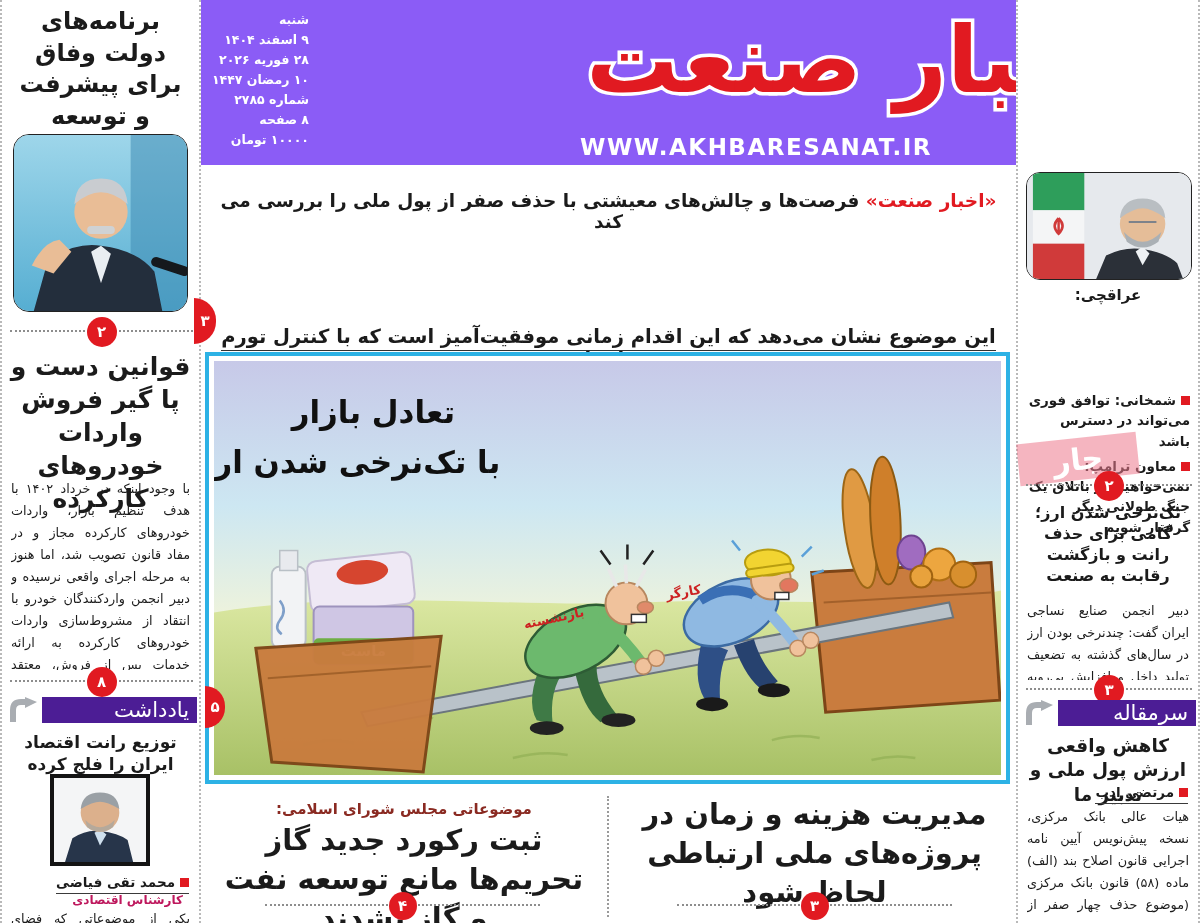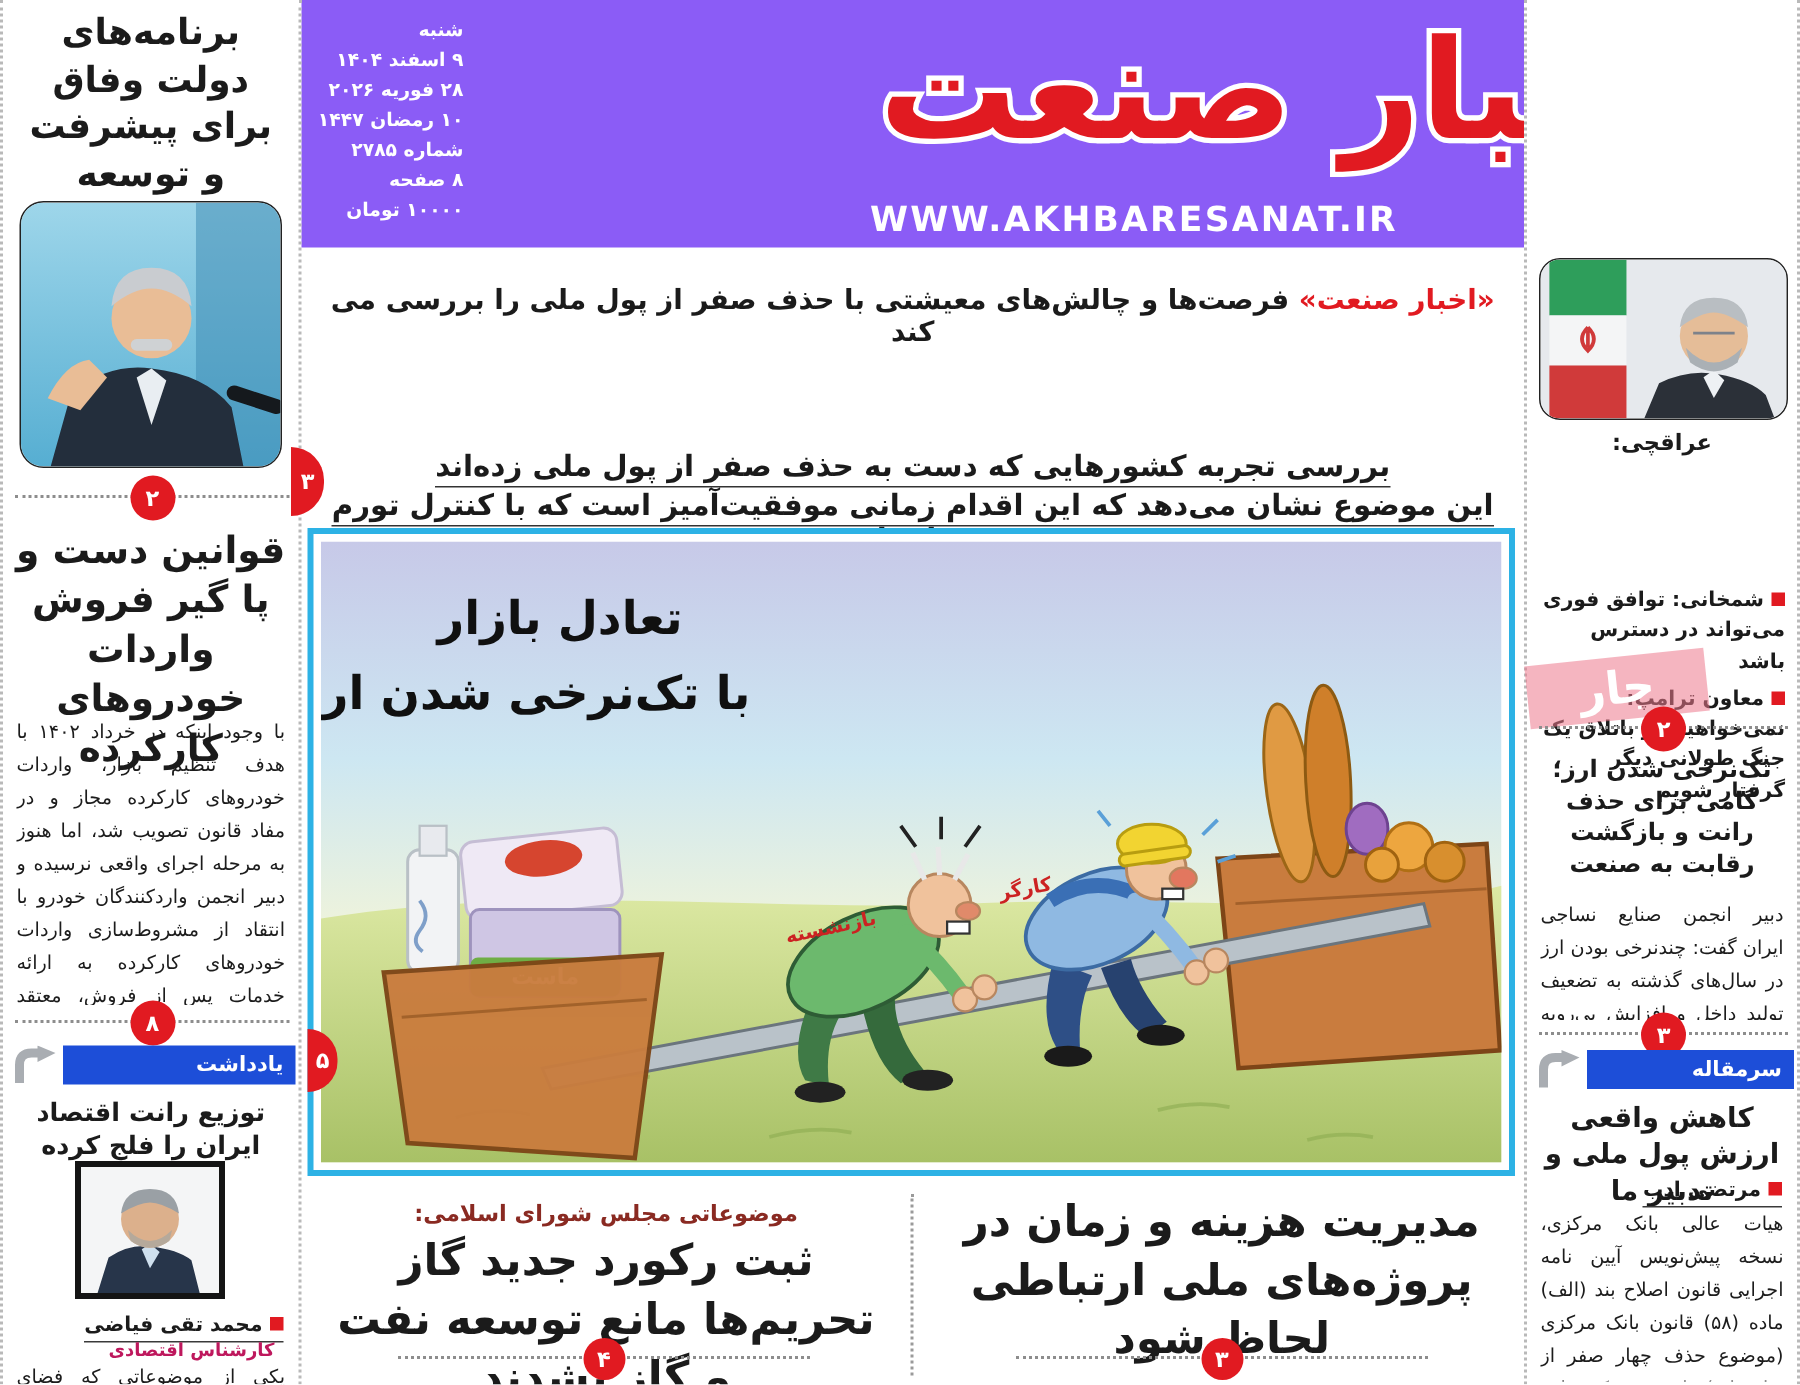--- a/index.html
+++ b/index.html
@@ -33,21 +33,21 @@
   .cartoon-frame{position:absolute;left:205px;top:352px;width:805px;height:432px;
                  border:4px solid #2db2e5;background:#fff;padding:5px;box-sizing:border-box;}
   .cartoon-frame svg{display:block;width:100%;height:100%;}
   
   .sep{position:absolute;border-top:2px dotted #8d8d8d;height:0;}
   .badge{position:absolute;left:50%;top:0;transform:translate(-50%,-50%);
          width:30px;height:30px;border-radius:50%;background:#e11a21;color:#fff;
          font-weight:bold;font-size:15px;display:flex;align-items:center;justify-content:center;}
   
   .sec-head{position:absolute;height:26px;display:flex;align-items:stretch;}
-  .sec-head .bar{flex:1;background:#1d4ed8;color:#fff;font-weight:bold;font-size:14px;
+  .sec-head .bar{flex:1;background:#4c1d95;color:#fff;font-weight:normal;font-size:21px;
                  display:flex;align-items:center;padding:0 8px;}
   .sec-head .arrow-box{width:38px;background:#fff;display:flex;align-items:center;justify-content:center;}
   
   .hl{font-weight:800;text-align:center;line-height:1.32;}
   .body-txt{font-size:12.8px;line-height:1.72;text-align:justify;color:#1c1c1c;overflow:hidden;}
   .author-line{font-weight:bold;font-size:13.5px;border-bottom:1.5px solid #3a3a3a;
                padding-bottom:3px;display:inline-block;}
   .sq{display:inline-block;width:9px;height:9px;background:#e11a21;margin-left:5px;}
   .role{color:#be185d;font-size:12px;font-weight:bold;}
   .bullet{font-size:13.5px;font-weight:bold;line-height:1.5;margin-bottom:5px;}
@@ -148,23 +148,20 @@
     <div class="abs role" style="top:893px;left:10px;right:16px;">کارشناس اقتصادی</div>
 
     <div class="abs body-txt" style="top:908px;left:9px;right:9px;height:15px;">یکی از موضوعاتی که فضای اقتصاد ایران را طی دهه‌های اخیر دچار...</div>
   </aside>
 
   <div class="kicker">
     <span class="brand">«اخبار صنعت»</span><span> فرصت‌ها و چالش‌های معیشتی با حذف صفر از پول ملی را بررسی می کند</span>
   </div>
 
 
-  <div class="sub" style="top:299px;">
-    <span>بررسی تجربه کشورهایی که دست به حذف صفر از پول ملی زده‌اند</span>
-  </div>
   <div class="sub" style="top:325px;">
     <span>این موضوع نشان می‌دهد که این اقدام زمانی موفقیت‌آمیز است که با کنترل تورم همراه باشد</span>
   </div>
 
   <div class="half-badge" style="left:194px;top:298px;width:22px;height:46px;">۳</div>
 
   <figure class="cartoon-frame" style="margin:0;">
     <svg viewBox="0 0 790 415" preserveAspectRatio="none">
       <defs>
         <linearGradient id="sky" x1="0" y1="0" x2="0" y2="1">

